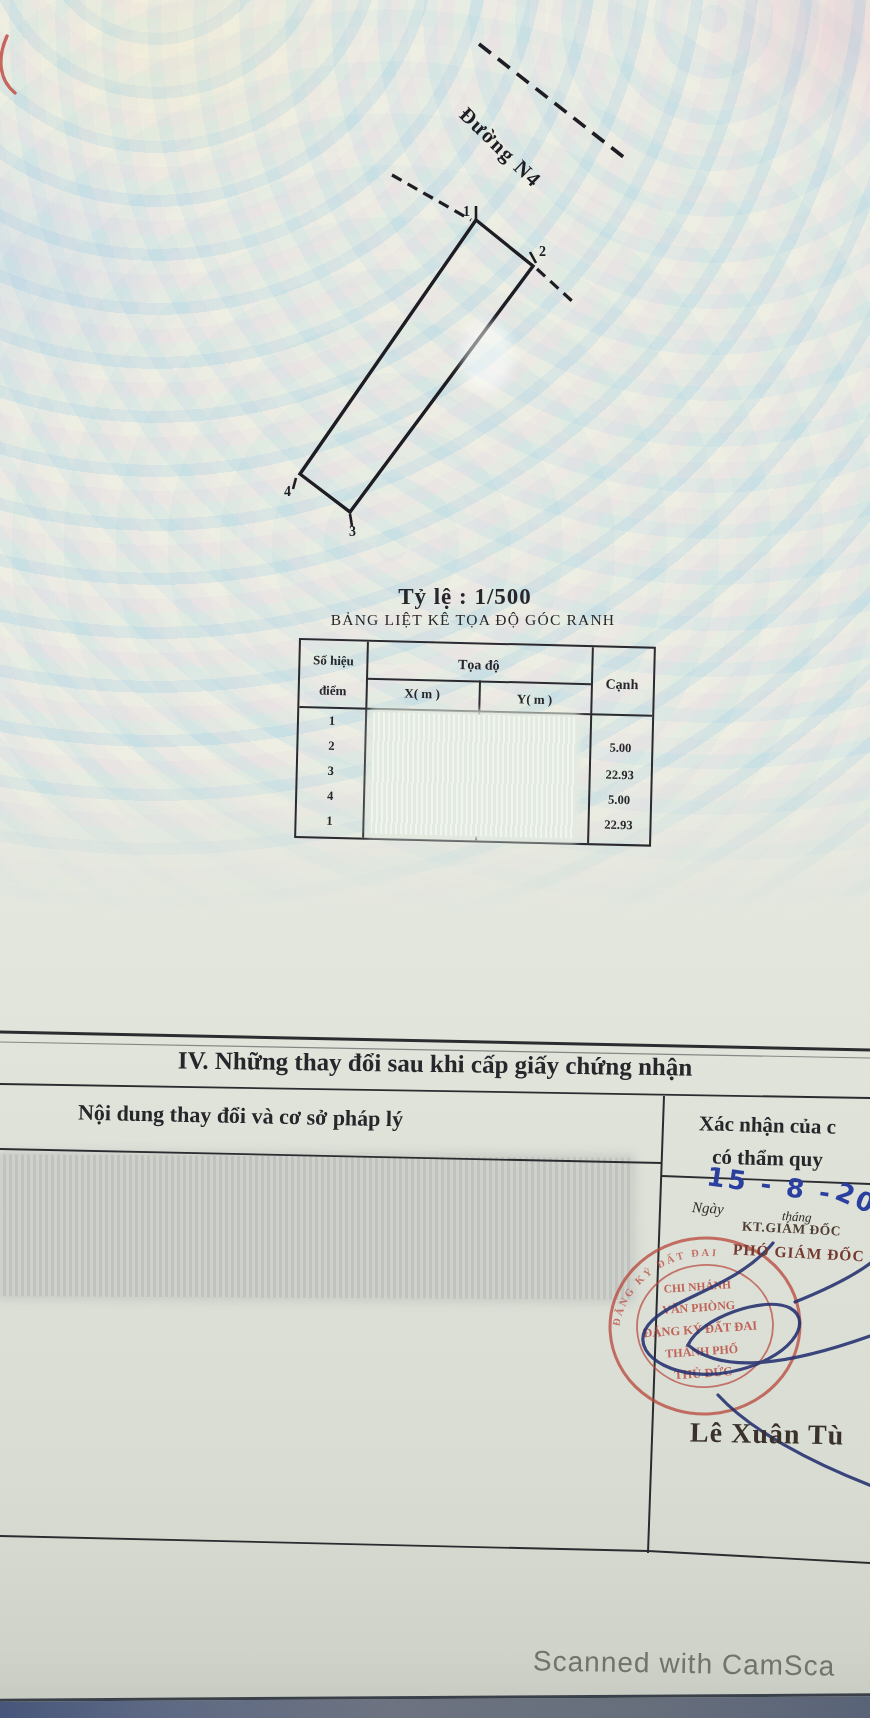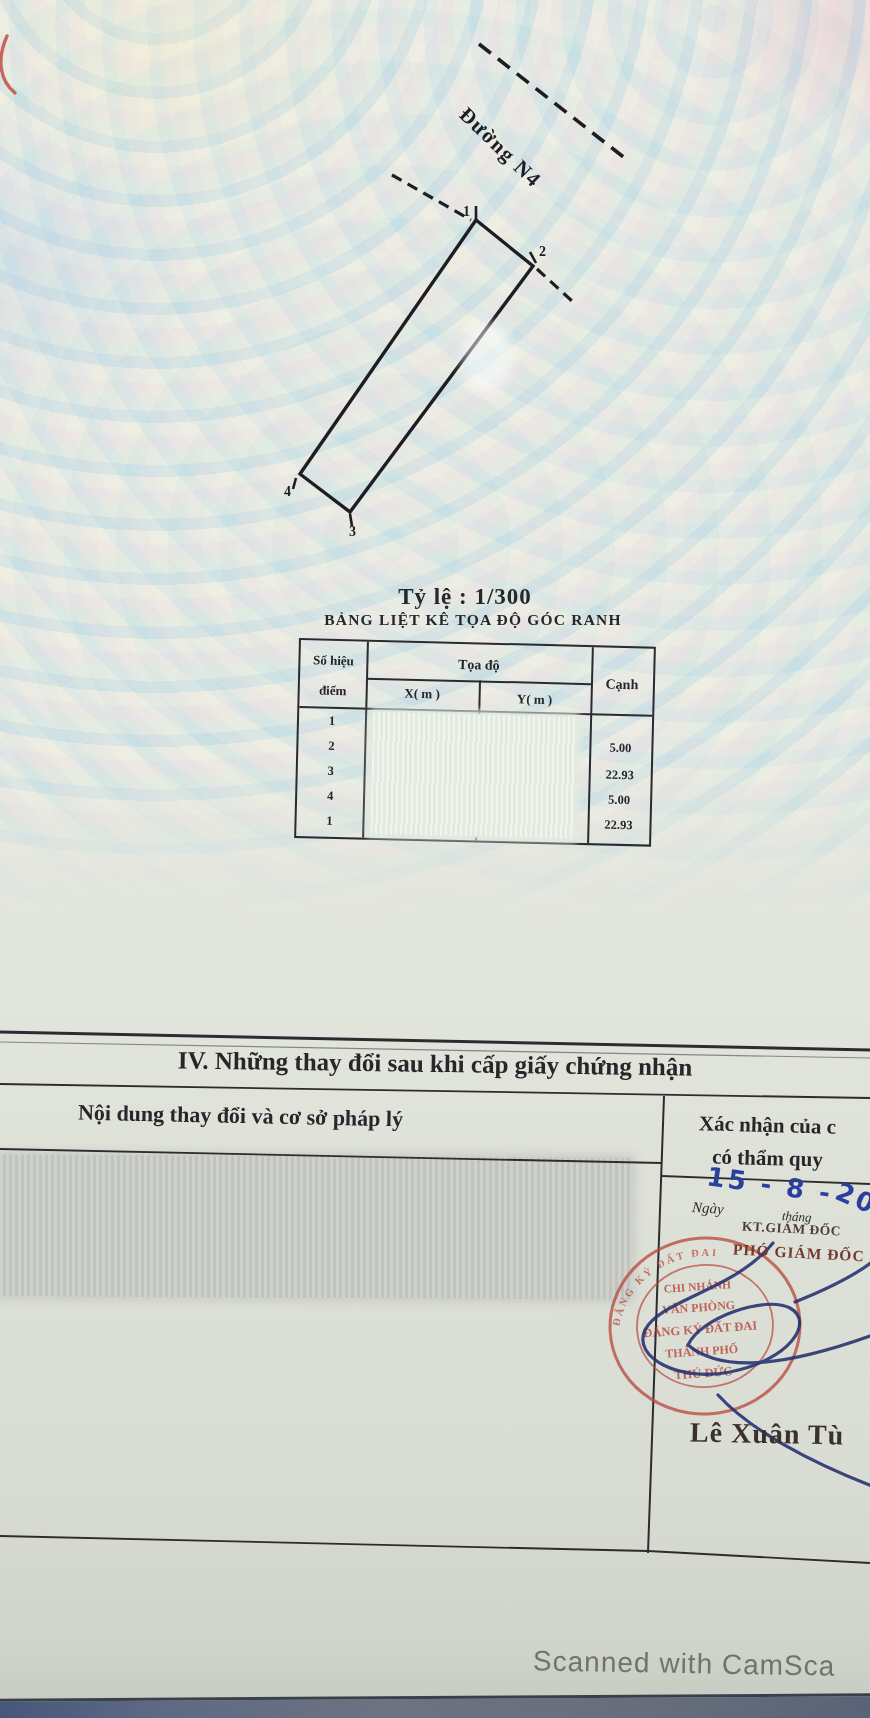--- a/index.html
+++ b/index.html
@@ -18,21 +18,21 @@
       radial-gradient(300px 240px at 20% 4%, rgba(250,236,190,.25), transparent 70%),
       repeating-radial-gradient(circle at 18% -8%, rgba(120,185,215,.16) 0 12px, rgba(245,235,215,.15) 12px 26px, rgba(235,200,215,.14) 26px 40px, rgba(190,225,205,.12) 40px 54px),
       repeating-radial-gradient(circle at 82% 2%, rgba(150,200,230,.13) 0 14px, rgba(250,240,220,.12) 14px 30px, rgba(230,205,220,.11) 30px 46px),
       repeating-radial-gradient(circle at 45% 58%, rgba(160,210,220,.10) 0 16px, rgba(248,242,225,.10) 16px 34px, rgba(225,210,225,.09) 34px 52px);
   }
   .scan-top:after{content:"";position:absolute;inset:0;
     background:linear-gradient(to bottom,rgba(227,230,221,0) 80%,#e3e6dd 98%);}
   
   .t{position:absolute;white-space:nowrap;}
   .scale-label{left:335px;top:584px;width:260px;text-align:center;font-size:23px;font-weight:bold;letter-spacing:1px;}
-  .table-title{left:308px;top:611px;width:330px;text-align:center;font-size:15.5px;font-weight:bold;letter-spacing:1.2px;}
+  .table-title{left:308px;top:611px;width:330px;text-align:center;font-size:15.5px;font-weight:normal;letter-spacing:1.2px;}
   
   .coord-table{position:absolute;left:299px;top:638px;width:353px;height:196px;
     border:2.2px solid #2a2a30;transform:rotate(1.4deg);transform-origin:top left;z-index:3;}
   .coord-table .vl,.coord-table .hl{position:absolute;background:#2a2a30;}
   .vl{width:2px;} .hl{height:2px;}
   .ct-text{position:absolute;text-align:center;font-weight:600;font-size:13px;}
   .ct-num{position:absolute;text-align:center;font-weight:bold;font-size:12.5px;}
   .ct-redaction{position:absolute;left:74px;top:70px;width:204px;height:122px;z-index:2;
     background:#e3eadf;
     background-image:repeating-linear-gradient(90deg,rgba(255,255,255,.5) 0 2px,transparent 2px 5px);
@@ -126,21 +126,21 @@
     </g>
 
     <g stroke="#243070" stroke-width="3.2" fill="none" opacity=".88" stroke-linecap="round">
       <path d="M 773,1243 C 735,1290 660,1300 645,1330 C 632,1358 680,1382 730,1372 C 790,1360 815,1322 790,1308 C 765,1295 700,1318 688,1345"></path>
       <path d="M 688,1345 C 720,1372 780,1368 870,1336"></path>
       <path d="M 795,1302 C 830,1288 855,1275 872,1262"></path>
       <path d="M 718,1395 C 750,1430 810,1462 872,1486"></path>
     </g>
   </svg>
 
-  <div class="t scale-label">Tỷ lệ : 1/300</div>
+  <div class="t scale-label">Tỷ lệ : 1/500</div>
   <div class="t table-title">BẢNG LIỆT KÊ TỌA ĐỘ GÓC RANH</div>
 
   <div class="coord-table">
     <div class="vl" style="left:66px;top:0;height:100%;"></div>
     <div class="vl" style="left:179px;top:36px;height:160px;"></div>
     <div class="vl" style="left:291px;top:0;height:100%;"></div>
     <div class="hl" style="left:66px;top:36px;width:225px;"></div>
     <div class="hl" style="left:0;top:66px;width:100%;"></div>
 
     <div class="ct-text" style="left:0;top:12px;width:66px;">Số hiệu</div>

